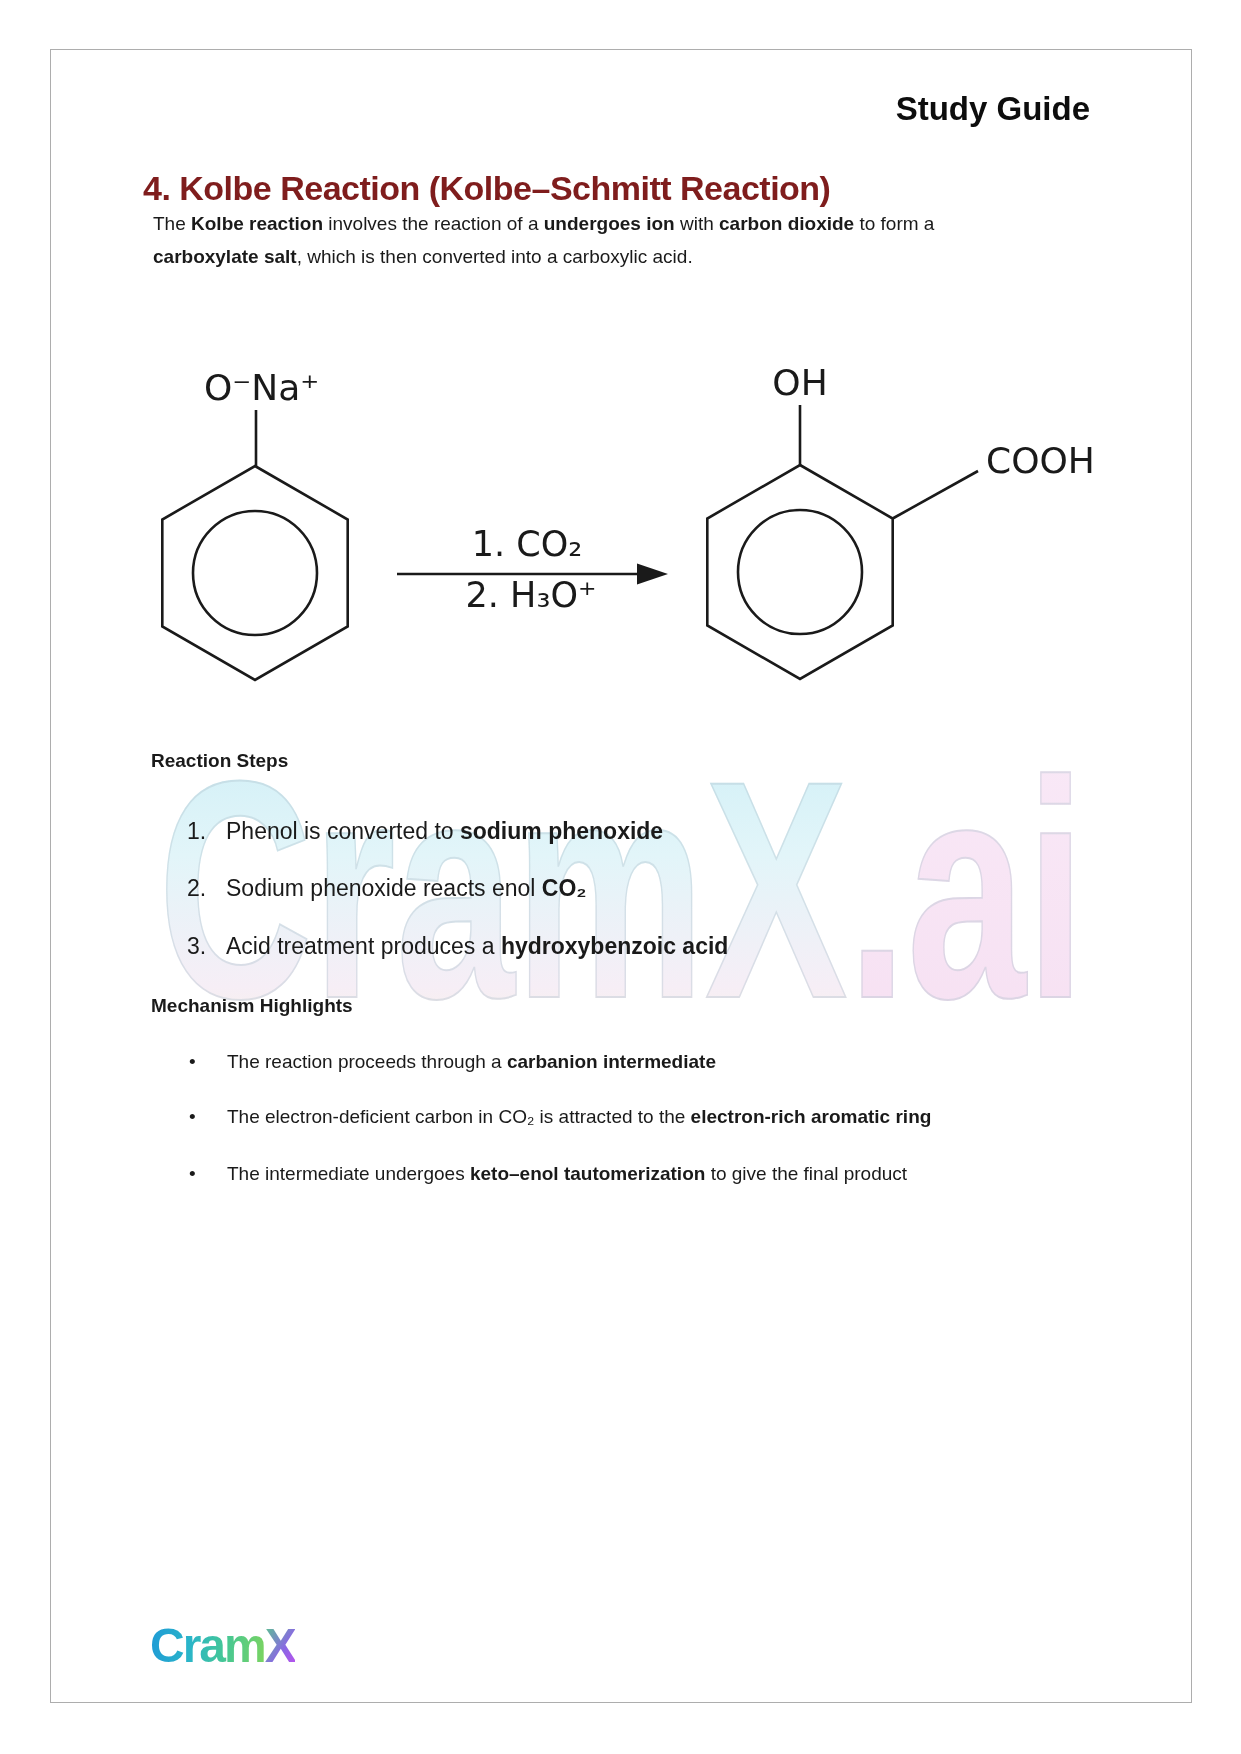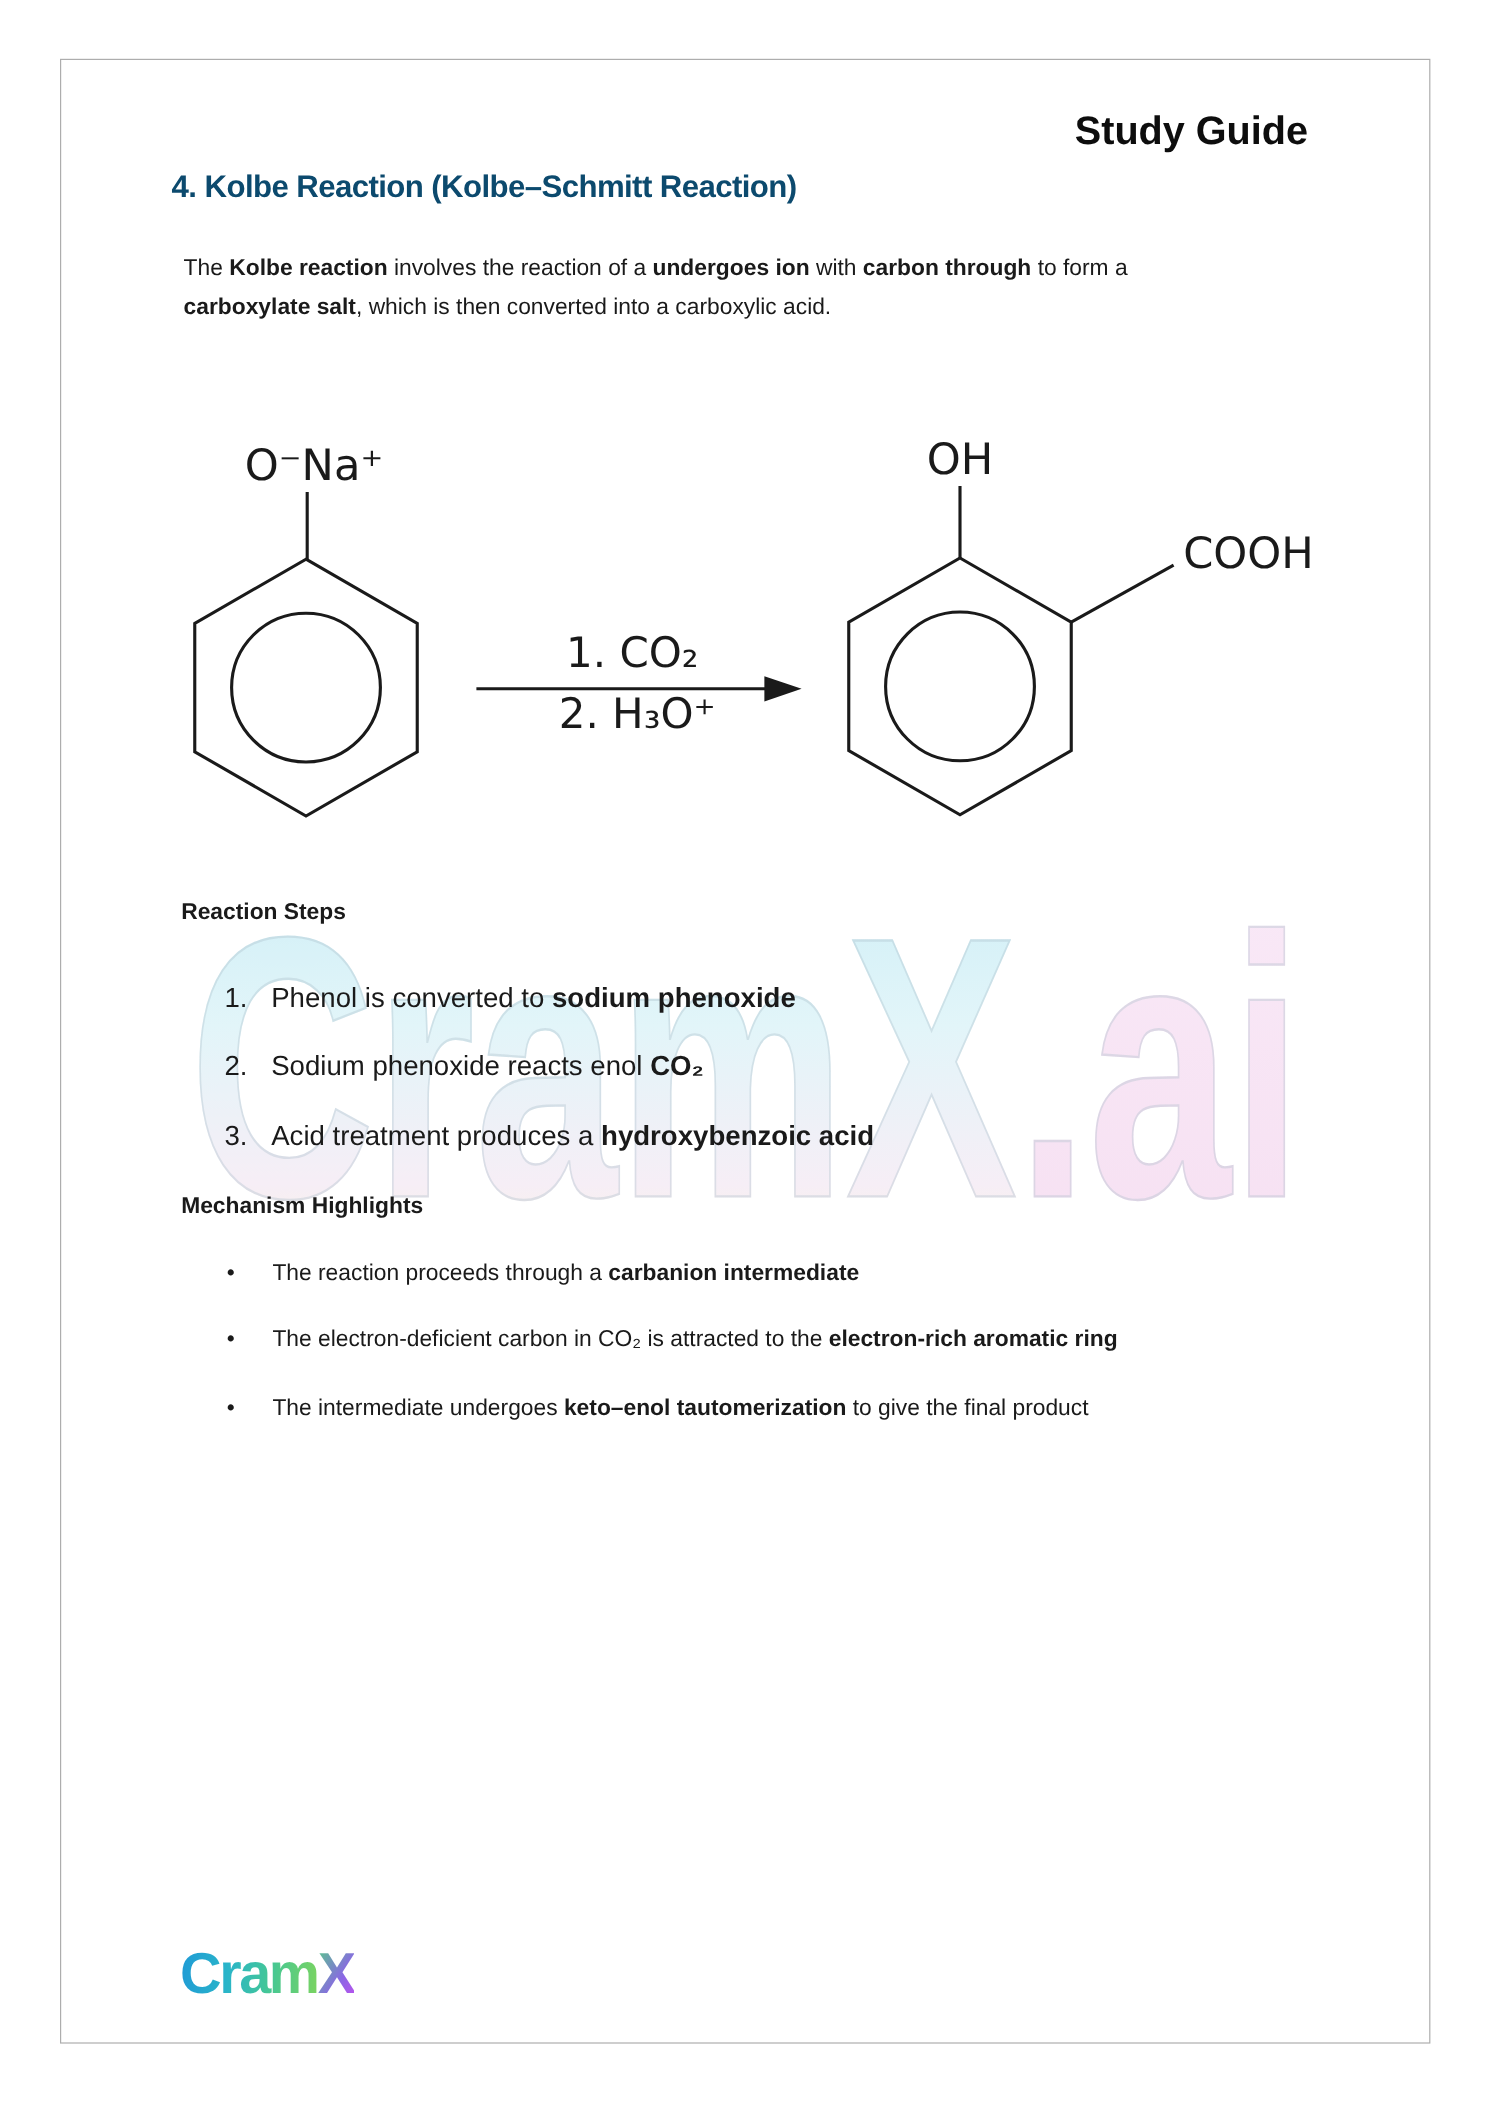--- a/index.html
+++ b/index.html
@@ -23,22 +23,22 @@
   }
   .wm-suffix{
     background:linear-gradient(180deg,#f9e9f7 0%,#f6e0f2 100%);
     -webkit-background-clip:text;background-clip:text;color:transparent;
   }
   .header-title{
     position:absolute;top:90px;right:151px;z-index:1;
     font-size:33px;font-weight:bold;color:#0d0d0d;white-space:nowrap;margin-left:36px;
   }
   .section-heading{
-    position:absolute;left:143px;top:140px;z-index:1;
-    font-size:26px;font-weight:bold;color:#0c4a6e;letter-spacing:-0.5px;white-space:nowrap;
+    position:absolute;left:143px;top:169px;z-index:1;
+    font-size:34px;font-weight:bold;color:#7f1d1d;letter-spacing:-0.5px;white-space:nowrap;
   }
   .intro{
     position:absolute;left:153px;top:207px;z-index:1;
     font-size:19px;line-height:33px;white-space:nowrap;
   }
   .diagram{position:absolute;left:0;top:300px;z-index:1;}
   .chem{font-family:"DejaVu Sans",sans-serif;fill:#1a1a1a;}
   .sub-heading{
     position:absolute;left:151px;z-index:1;
     font-size:19px;font-weight:bold;line-height:33px;white-space:nowrap;
@@ -76,21 +76,21 @@
     <span class="wm-main">CramX</span><span class="wm-suffix">.ai</span>
   </div>
 
   <div class="border-box"></div>
 
   <div class="header-title">Study Guide</div>
 
   <div class="section-heading">4. Kolbe Reaction (Kolbe–Schmitt Reaction)</div>
 
   <div class="intro">
-    <div><span>The </span><b>Kolbe reaction</b><span> involves the reaction of a </span><b>undergoes ion</b><span> with </span><b>carbon through</b><span> to form a</span></div>
+    <div><span>The </span><b>Kolbe reaction</b><span> involves the reaction of a </span><b>undergoes ion</b><span> with </span><b>carbon dioxide</b><span> to form a</span></div>
     <div><b>carboxylate salt</b><span>, which is then converted into a carboxylic acid.</span></div>
   </div>
 
   <svg class="diagram" width="1241" height="420" viewBox="0 0 1241 420">
     <g stroke="#1a1a1a" stroke-width="2.6" fill="none">
       <line x1="256" y1="110" x2="256" y2="166"></line>
       <polygon points="255,166 347.7,219.5 347.7,326.5 255,380 162.3,326.5 162.3,219.5"></polygon>
       <circle cx="255" cy="273" r="62"></circle>
       <line x1="397" y1="274" x2="650" y2="274" stroke-width="2.4"></line>
       <line x1="800" y1="105" x2="800" y2="165"></line>

